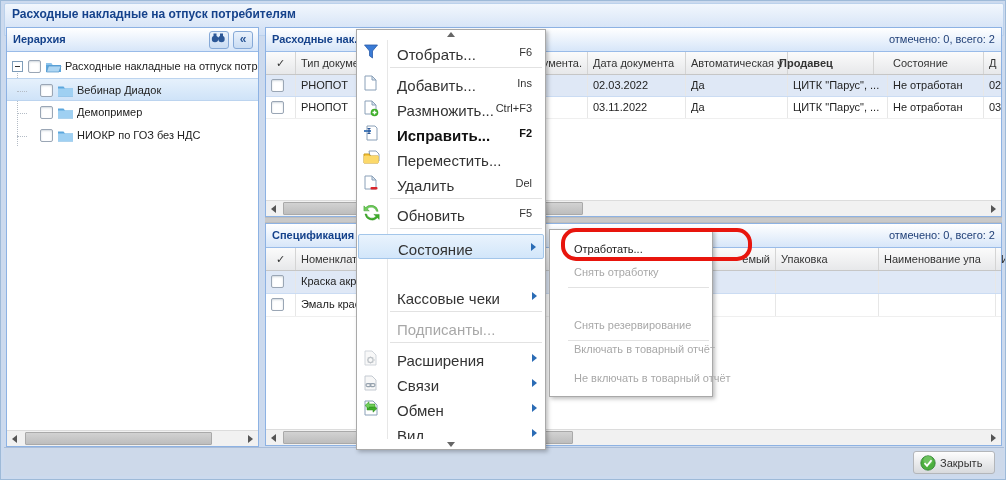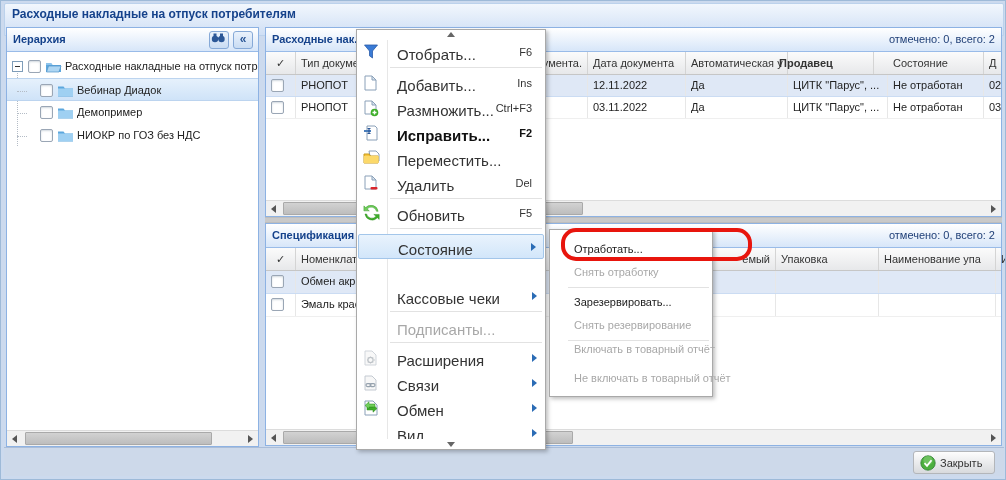--- a/index.html
+++ b/index.html
@@ -178,21 +178,21 @@
       <div class="hcell" style="left:508px; width:100px;font-weight:bold;">Продавец</div>
       <div class="hcell" style="left:622px; width:96px;">Состояние</div>
       <div class="hcell" style="left:718px; width:17px; border-right:none;">Д</div>
     </div>
     <div class="grow sel" style="top:47px;">
       <div class="gcell" style="left:0; width:30px;">
           <div class="chk" style="left:5px; top:4px;"></div>
         </div>
       <div class="gcell" style="left:30px; width:115px;">РНОПОТ</div>
       <div class="gcell" style="left:145px; width:177px;"></div>
-      <div class="gcell" style="left:322px; width:98px;">12.11.2022</div>
+      <div class="gcell" style="left:322px; width:98px;">02.03.2022</div>
       <div class="gcell" style="left:420px; width:102px;">Да</div>
       <div class="gcell" style="left:522px; width:100px;">ЦИТК "Парус", ...</div>
       <div class="gcell" style="left:622px; width:96px;">Не отработан</div>
       <div class="gcell" style="left:718px; width:17px; border-right:none;">02</div>
     </div>
     <div class="grow" style="top:69px;">
       <div class="gcell" style="left:0; width:30px;">
           <div class="chk" style="left:5px; top:4px;"></div>
         </div>
       <div class="gcell" style="left:30px; width:115px;">РНОПОТ</div>
@@ -222,21 +222,21 @@
       <div class="hcell" style="left:30px; width:115px;">Номенклатур</div>
       <div class="hcell r" style="left:145px; width:365px;">емый</div>
       <div class="hcell" style="left:510px; width:103px;">Упаковка</div>
       <div class="hcell" style="left:613px; width:117px;">Наименование упа</div>
       <div class="hcell" style="left:730px; width:5px; border-right:none;">И</div>
     </div>
     <div class="grow sel" style="top:47px; height:23px;">
       <div class="gcell" style="left:0; width:30px;">
           <div class="chk" style="left:5px; top:4px;"></div>
         </div>
-      <div class="gcell" style="left:30px; width:115px;">Обмен акр</div>
+      <div class="gcell" style="left:30px; width:115px;">Краска акр</div>
       <div class="gcell" style="left:145px; width:365px;"></div>
       <div class="gcell" style="left:510px; width:103px;"></div>
       <div class="gcell" style="left:613px; width:117px;"></div>
     </div>
     <div class="grow" style="top:70px; height:23px;">
       <div class="gcell" style="left:0; width:30px;">
           <div class="chk" style="left:5px; top:4px;"></div>
         </div>
       <div class="gcell" style="left:30px; width:115px;">Эмаль красн</div>
       <div class="gcell" style="left:145px; width:365px;"></div>
@@ -402,23 +402,20 @@
 
   <div class="submenu">
     <div class="gutterline"></div>
     <div class="smi" style="top:8px;">
       <span class="mlabel">Отработать...</span>
     </div>
     <div class="smi dis" style="top:31px;">
       <span class="mlabel">Снять отработку</span>
     </div>
     <div class="msep" style="top:57px; left:18px;"></div>
-    <div class="smi" style="top:61px;">
-      <span class="mlabel">Зарезервировать...</span>
-    </div>
     <div class="smi dis" style="top:84px;">
       <span class="mlabel">Снять резервирование</span>
     </div>
     <div class="msep" style="top:110px; left:18px;"></div>
     <div class="smi dis" style="top:108px;">
       <span class="mlabel">Включать в товарный отчёт</span>
     </div>
     <div class="smi dis" style="top:137px;">
       <span class="mlabel">Не включать в товарный отчёт</span>
     </div>

